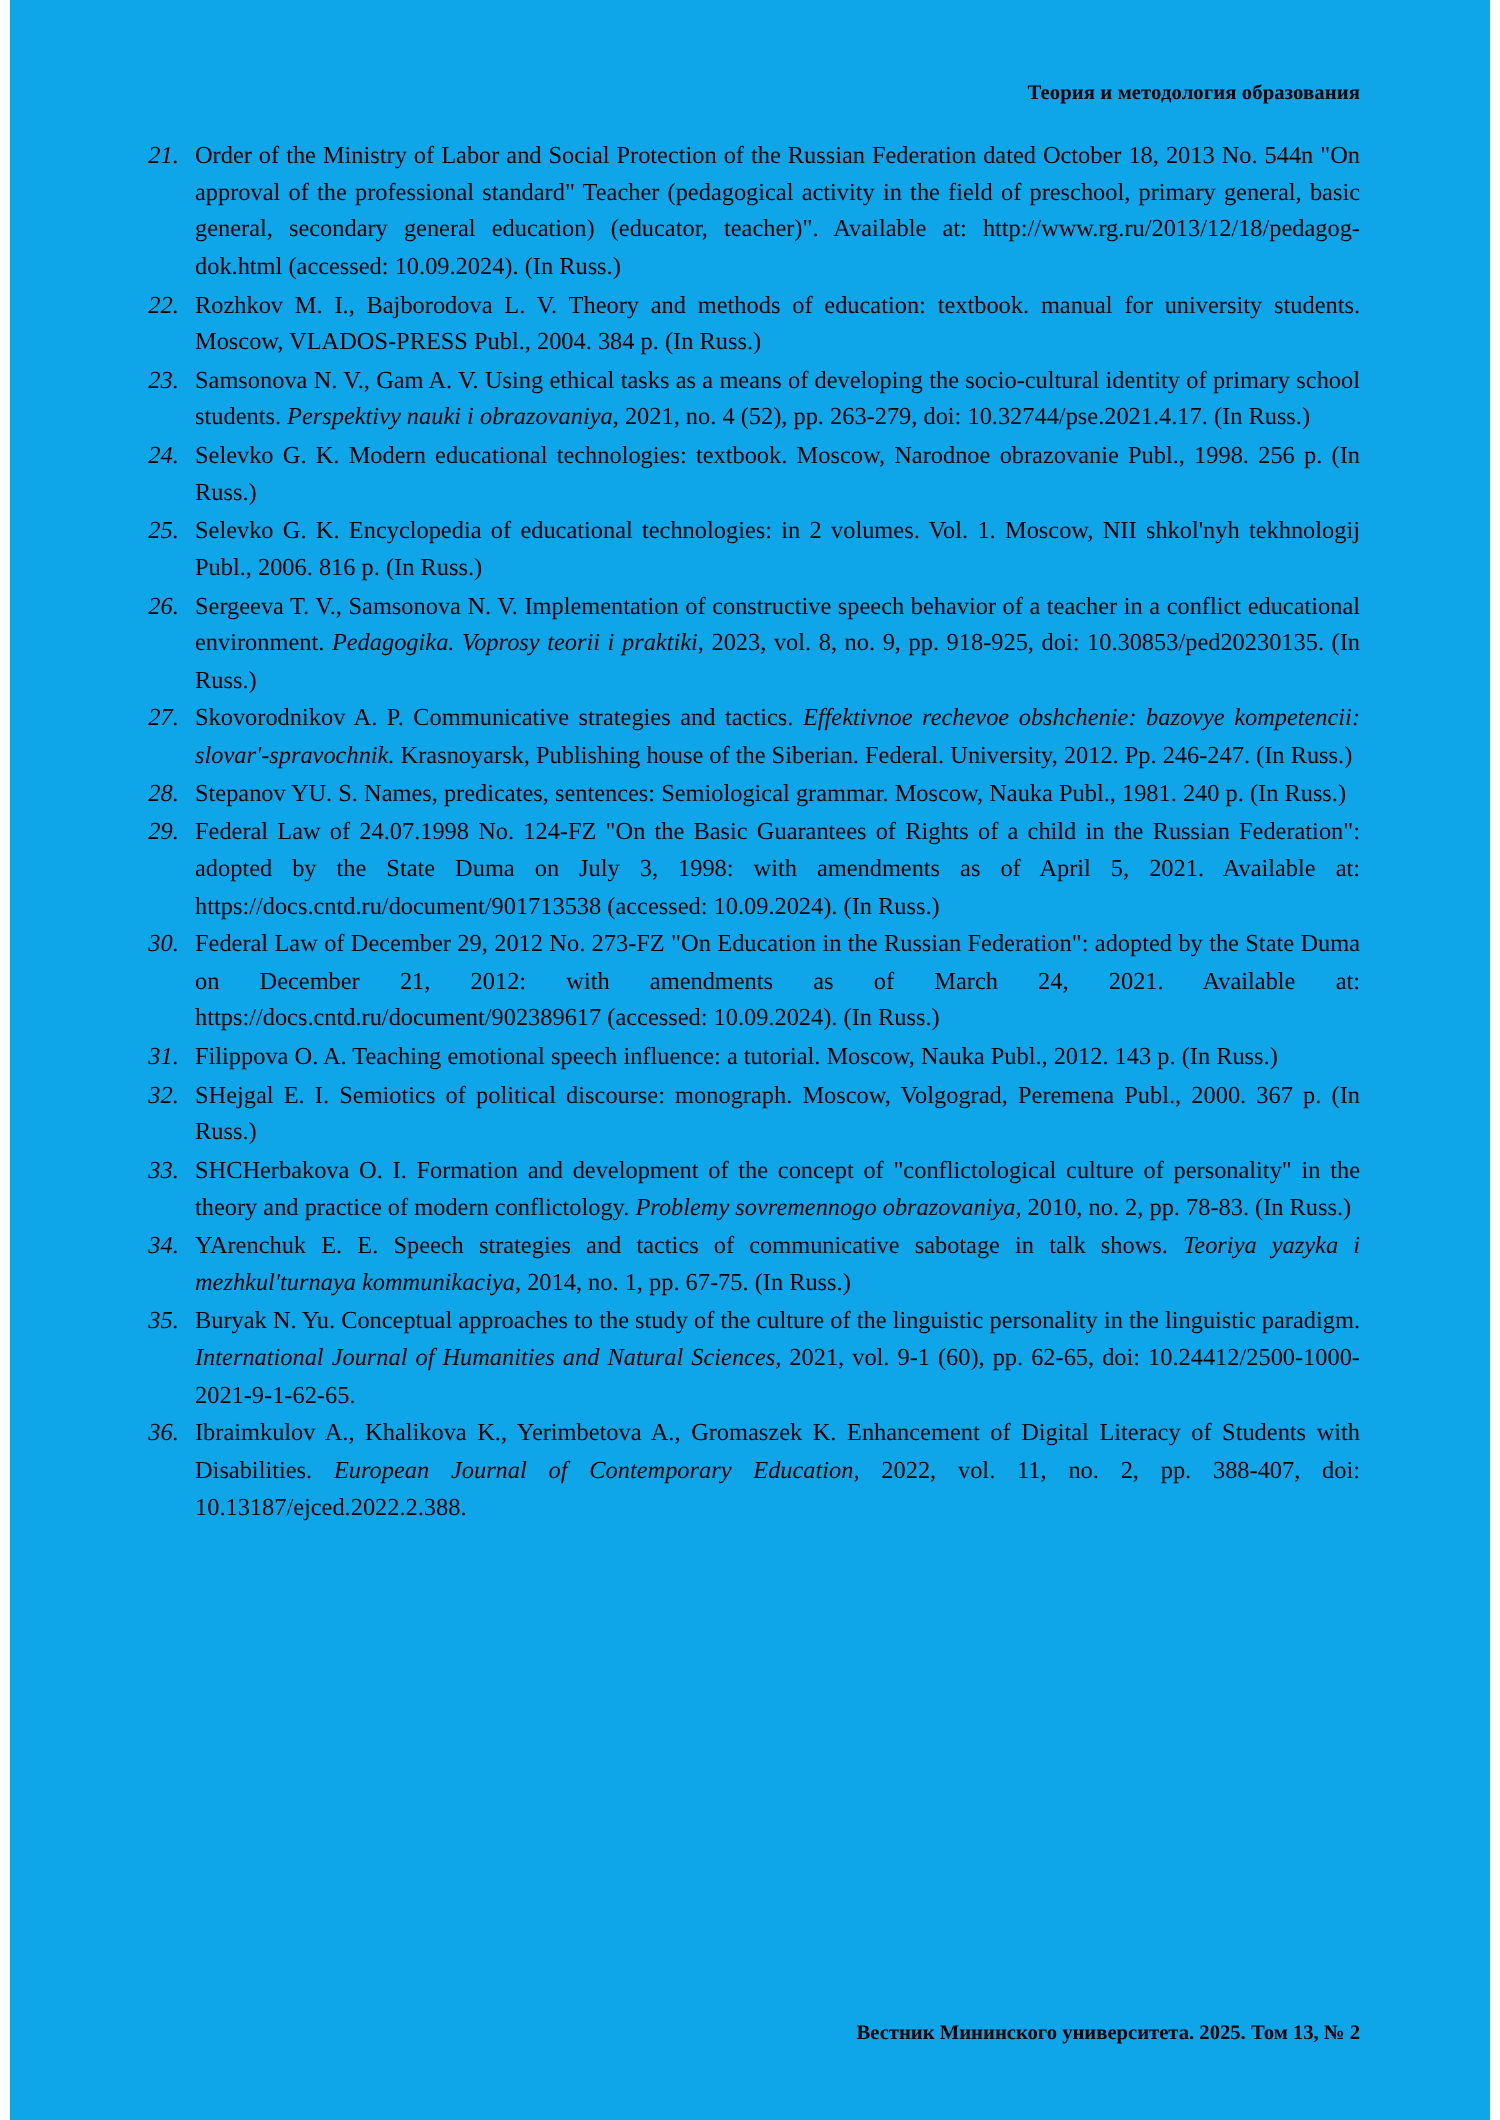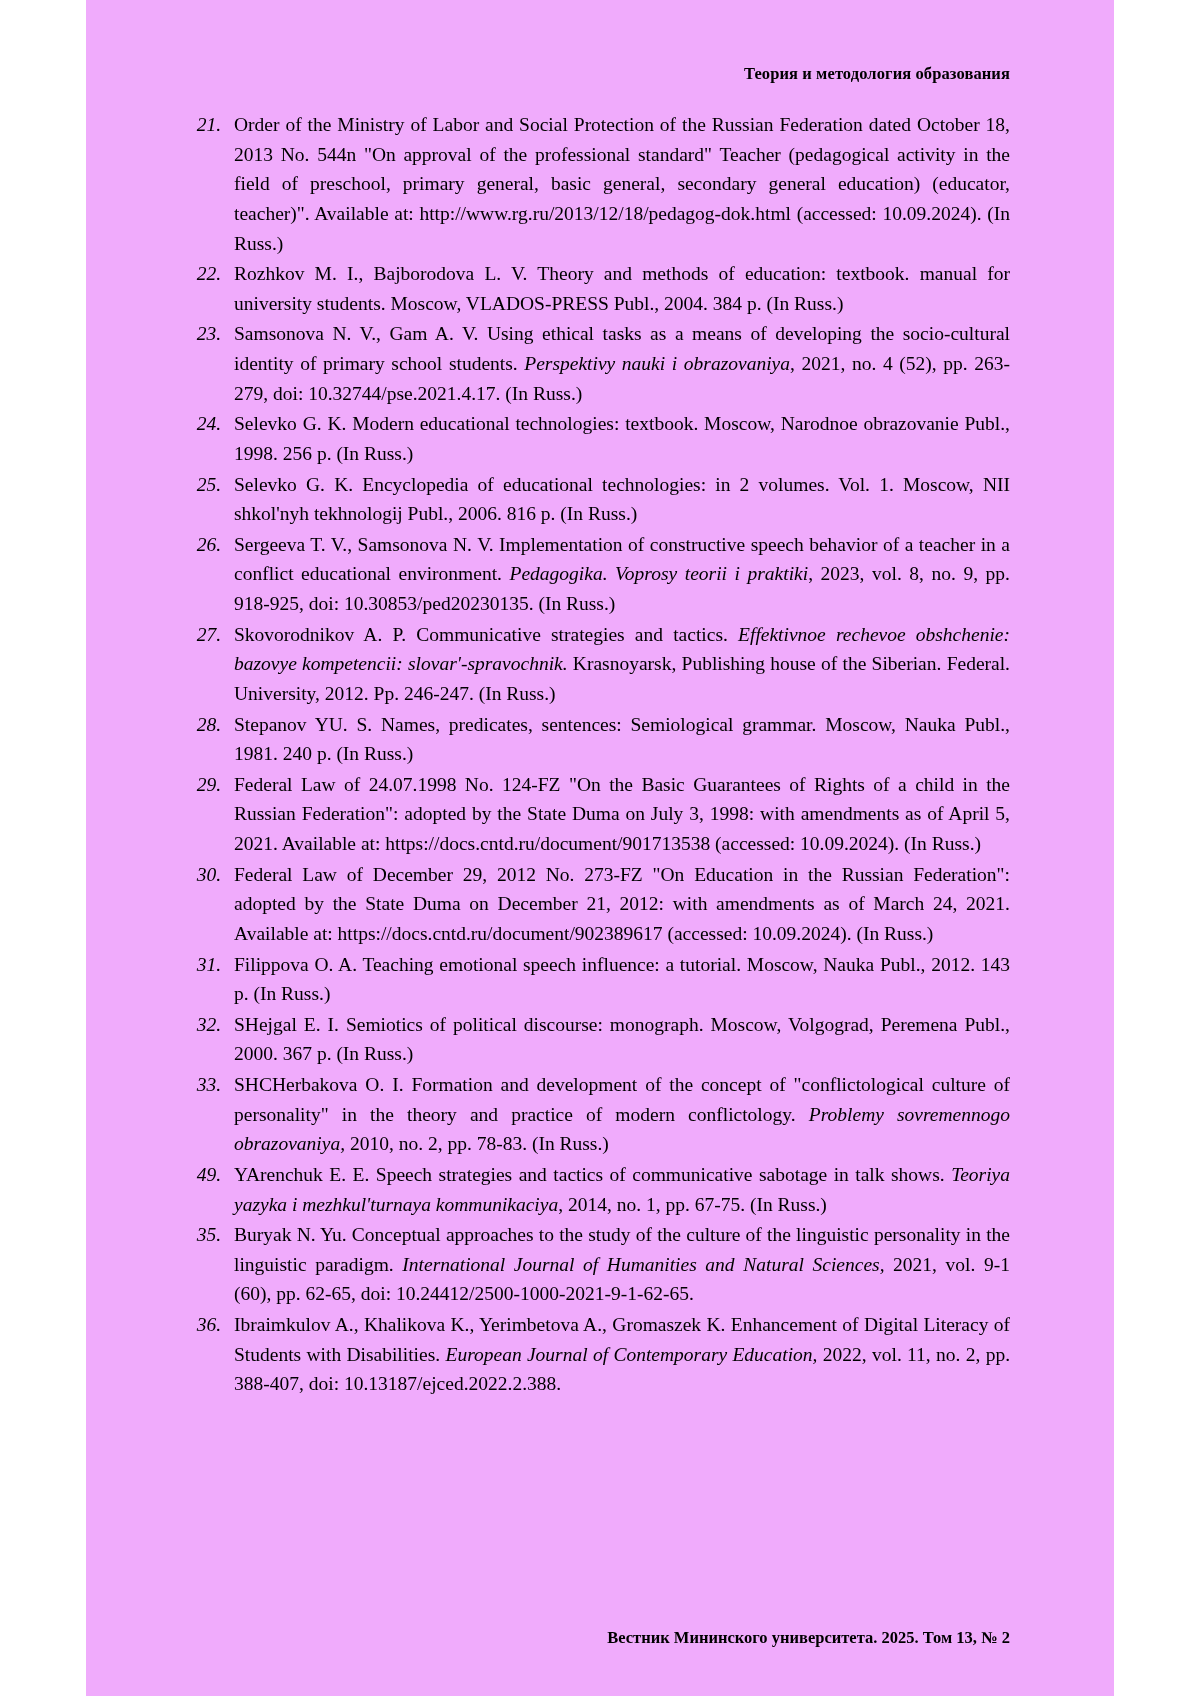--- a/index.html
+++ b/index.html
@@ -6,24 +6,24 @@
     margin: 0;
     padding: 0;
     background: #ffffff;
   }
   body {
     font-family: "Liberation Serif", "DejaVu Serif", serif;
     color: #000000;
   }
   .page {
     position: relative;
-    width: 1028px;
+    width: 1184px;
     height: 1696px;
     margin: 0 auto;
-    background: #f0abfc;
+    background: #0ea5e9;
     box-sizing: border-box;
     padding: 64px 104px 40px 104px;
   }
   .running-head {
     text-align: right;
     font-weight: bold;
     font-size: 16.5px;
     letter-spacing: 0.1px;
     margin-bottom: 26px;
   }
@@ -52,21 +52,21 @@
     text-align: justify;
     text-justify: inter-word;
     hyphens: none;
   }
   .ref-text i {
   }
   .footer {
     position: absolute;
     left: 104px;
     right: 104px;
-    bottom: 48px;
+    bottom: 60px;
     text-align: right;
     font-weight: bold;
     font-size: 16.5px;
   }
 </style>
 </head>
 <body>
 
 <div class="page">
 
@@ -119,21 +119,21 @@
       </li>
       <li class="ref-item">
         <span class="ref-num">32.</span>
         <span class="ref-text"><span>SHejgal E. I. Semiotics of political discourse: monograph. Moscow, Volgograd, Peremena Publ., 2000. 367 p. (In Russ.)</span></span>
       </li>
       <li class="ref-item">
         <span class="ref-num">33.</span>
         <span class="ref-text"><span>SHCHerbakova O. I. Formation and development of the concept of "conflictological culture of personality" in the theory and practice of modern conflictology. </span><i>Problemy sovremennogo obrazovaniya,</i><span> 2010, no. 2, pp. 78-83. (In Russ.)</span></span>
       </li>
       <li class="ref-item">
-        <span class="ref-num">49.</span>
+        <span class="ref-num">34.</span>
         <span class="ref-text"><span>YArenchuk E. E. Speech strategies and tactics of communicative sabotage in talk shows. </span><i>Teoriya yazyka i mezhkul'turnaya kommunikaciya</i><span>, 2014, no. 1, pp. 67-75. (In Russ.)</span></span>
       </li>
       <li class="ref-item">
         <span class="ref-num">35.</span>
         <span class="ref-text"><span>Buryak N. Yu. Conceptual approaches to the study of the culture of the linguistic personality in the linguistic paradigm. </span><i>International Journal of Humanities and Natural Sciences,</i><span> 2021, vol. 9-1 (60), pp. 62-65, doi: 10.24412/2500-1000-2021-9-1-62-65.</span></span>
       </li>
       <li class="ref-item">
         <span class="ref-num">36.</span>
         <span class="ref-text"><span>Ibraimkulov A., Khalikova K., Yerimbetova A., Gromaszek K. Enhancement of Digital Literacy of Students with Disabilities. </span><i>European Journal of Contemporary Education,</i><span> 2022, vol. 11, no. 2, pp. 388-407, doi: 10.13187/ejced.2022.2.388.</span></span>
       </li>

